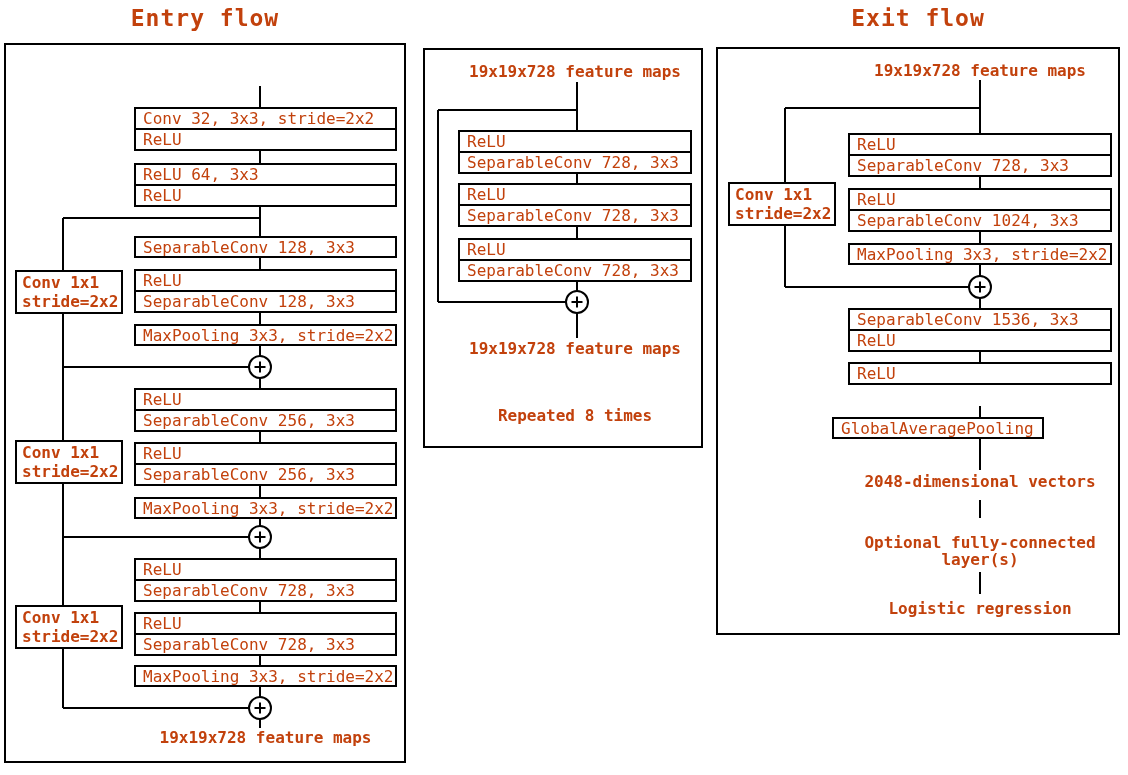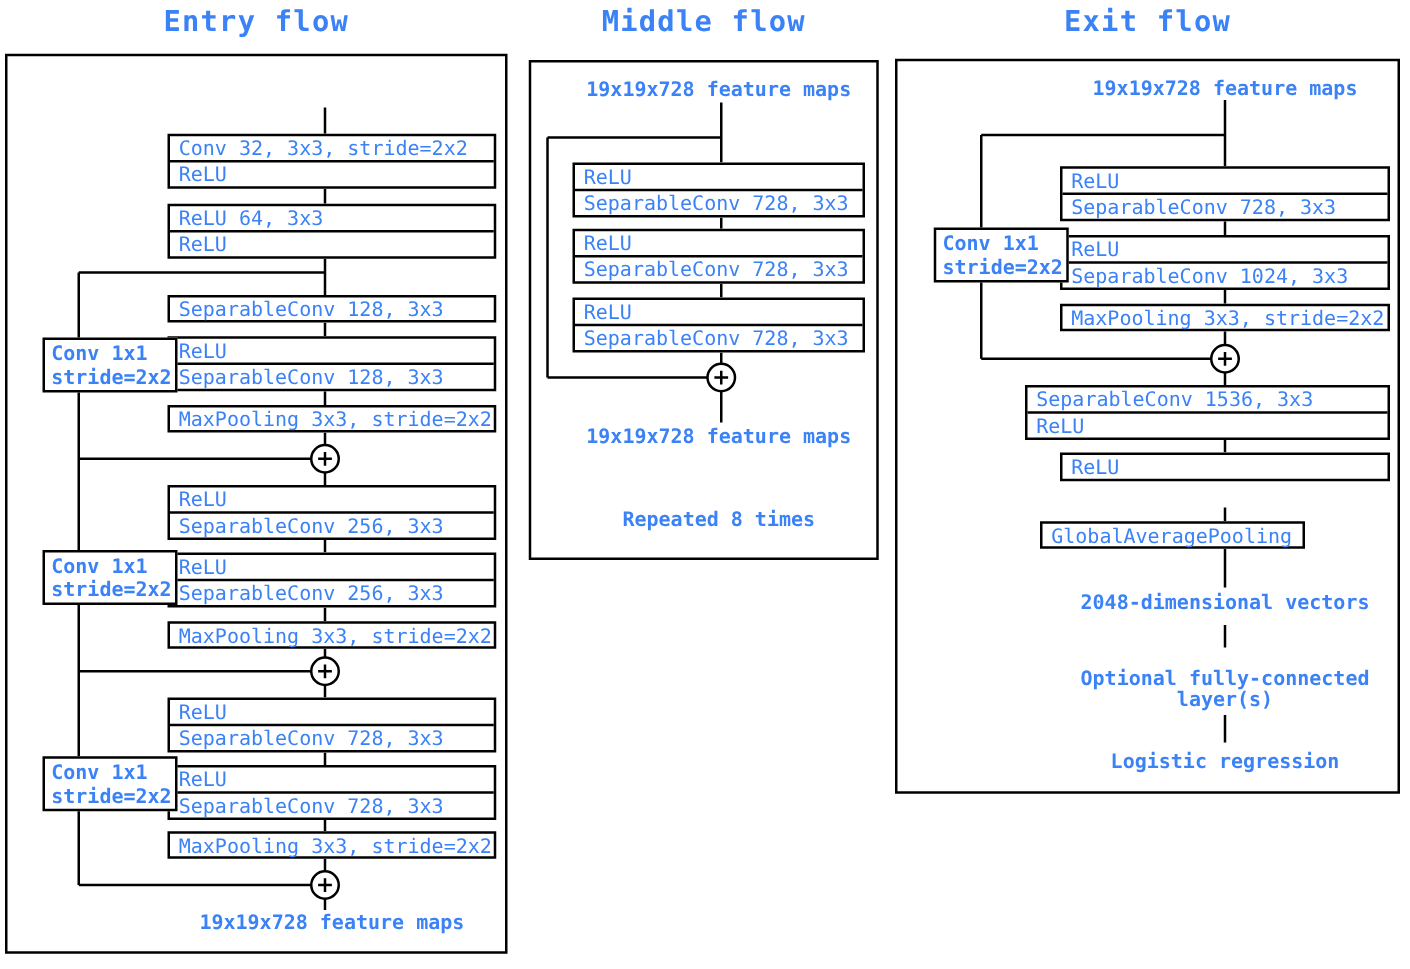--- a/index.html
+++ b/index.html
@@ -1,21 +1,21 @@
 <!DOCTYPE html>
 <html><head>
 <meta charset="utf-8">
 <style>
   html, body { margin: 0; padding: 0; background: #ffffff; overflow: hidden; }
   .canvas {
     position: relative;
     width: 1128px; height: 775px;
     background: #ffffff;
     font-family: "DejaVu Sans Mono", "Liberation Mono", monospace;
-    color: #3b82f6;
+    color: #c2410c;
   }
   .wires { position: absolute; left: 0; top: 0; z-index: 0; }
   .flow-title {
     position: absolute; z-index: 2;
     font-size: 23px; font-weight: bold; letter-spacing: 1px;
     text-align: center; white-space: nowrap;
   }
   .outer-box {
     position: absolute; z-index: 1;
     border: 2px solid #000; background: transparent;
@@ -34,21 +34,21 @@
   .node .row {
     height: 19px; display: flex; align-items: center;
     padding-left: 7px; font-size: 16px; font-weight: normal; white-space: nowrap;
   }
   .node .row + .row { border-top: 2px solid #000; }
   .node.single .row { height: 18px; }
   .skipbox {
     position: absolute; z-index: 3;
     border: 2px solid #000; background: #ffffff;
     box-sizing: border-box;
-    display: flex; flex-direction: column; justify-content: center; margin-left: 19px;
+    display: flex; flex-direction: column; justify-content: center;
   }
   .skipbox .line {
     font-size: 16px; font-weight: bold; line-height: 19px;
     padding-left: 5px; white-space: nowrap;
   }
 </style>
 </head>
 <body>
 
 <div class="canvas">
@@ -133,21 +133,20 @@
     <div class="line">Conv 1x1</div>
     <div class="line">stride=2x2</div>
   </div>
   <div class="skipbox" style="left:15px;top:605px;width:108px;height:44px">
     <div class="line">Conv 1x1</div>
     <div class="line">stride=2x2</div>
   </div>
 
   <div class="diagram-label" style="left:134px;top:729px;width:263px">19x19x728 feature maps</div>
 
-  <div class="flow-title" style="left:423px;top:5px;width:280px">Middle flow</div>
   <div class="outer-box" style="left:423px;top:48px;width:280px;height:400px"></div>
 
   <div class="diagram-label" style="left:458px;top:63px;width:234px">19x19x728 feature maps</div>
 
   <div class="node" style="left:458px;top:130px;width:234px">
     <div class="row">ReLU</div>
     <div class="row">SeparableConv 728, 3x3</div>
   </div>
   <div class="node" style="left:458px;top:183px;width:234px">
     <div class="row">ReLU</div>
@@ -170,21 +169,21 @@
     <div class="row">ReLU</div>
     <div class="row">SeparableConv 728, 3x3</div>
   </div>
   <div class="node" style="left:848px;top:188px;width:264px">
     <div class="row">ReLU</div>
     <div class="row">SeparableConv 1024, 3x3</div>
   </div>
   <div class="node single" style="left:848px;top:243px;width:264px">
     <div class="row">MaxPooling 3x3, stride=2x2</div>
   </div>
-  <div class="node" style="left:820px;top:308px;width:292px">
+  <div class="node" style="left:848px;top:308px;width:264px">
     <div class="row">SeparableConv 1536, 3x3</div>
     <div class="row">ReLU</div>
   </div>
   <div class="node" style="left:848px;top:362px;width:264px">
     <div class="row">ReLU</div>
   </div>
   <div class="node single" style="left:832px;top:417px;width:212px">
     <div class="row">GlobalAveragePooling</div>
   </div>
 

